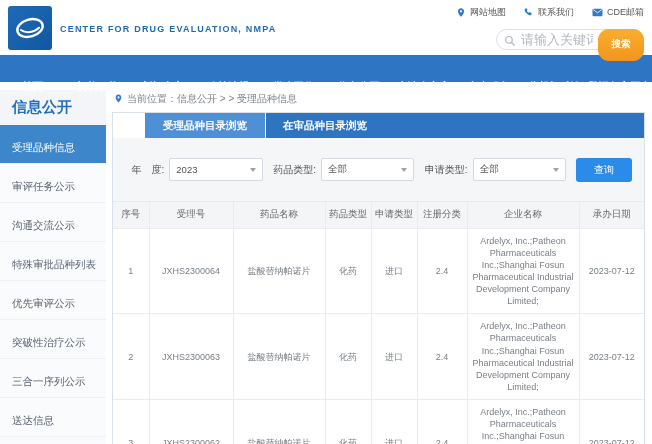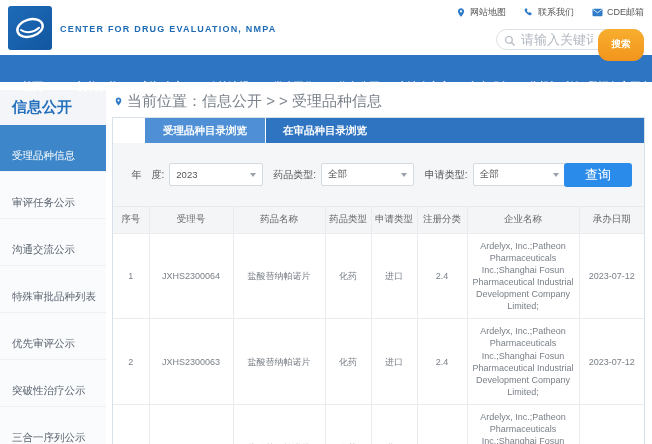--- a/index.html
+++ b/index.html
@@ -35,26 +35,26 @@
   .nav-item:not(:last-child)::after { content:""; position:absolute; right:0; top:7px; bottom:7px;
     width:1px; background:rgba(255,255,255,.35); }
   .nav-item.active { background:#ee8a20; }
   .nav-item.active::after { background:transparent; }
 
   
   .page-body { display:flex; padding:8px 7px 0 0; align-items:flex-start; }
   .sidebar { width:106px; flex:0 0 106px; background:#fafbfd; }
   .sidebar-title { font-size:15px; font-weight:bold; color:#2470bd; padding:8px 0 8px 12px;
     background:#f3f5f8; }
-  .side-item { font-size:10.5px; color:#5a6470; padding:24px 0 8px 12px;
+  .side-item { font-size:10.5px; color:#5a6470; padding:16px 0 8px 12px;
     border-bottom:1px solid #edf0f4; background:#fafbfd; cursor:pointer; }
   .side-item.active { background:#3c86c9; color:#fff; }
 
   .main { flex:1; margin-left:6px; min-width:0; }
-  .breadcrumb { display:flex; align-items:center; gap:4px; font-size:15px; color:#7b828c;
+  .breadcrumb { display:flex; align-items:center; gap:4px; font-size:10px; color:#7b828c;
     padding:2px 0 6px 2px; }
   .panel { border:1px solid #d8e1ea; background:#fff; }
 
   
   .tabbar { height:25px; background:#2f74c0; display:flex;margin-left:32px; }
   .tab { padding:0 18px; display:flex; align-items:center; color:#fff; font-size:10.5px;
     font-weight:bold; cursor:pointer; position:relative; }
   .tab.active { background:#4e8fd5; }
   .tab.active::after { content:""; position:absolute; right:-1px; top:0; bottom:0; width:1px; background:#fff; }
 
@@ -64,22 +64,22 @@
   .f-row { display:flex; align-items:center; margin:12px 0; }
   .f-label { width:52px; text-align:right; font-size:10px; color:#555; margin-right:5px; white-space:nowrap; }
   .f-field { width:105px; height:23px; background:#fff; border:1px solid #d5dae2; border-radius:2px;
     font-size:9.5px; color:#555; margin-right:8px; }
   .f-select { display:flex; align-items:center; justify-content:space-between; padding:0 6px; cursor:pointer; }
   .f-caret { width:0; height:0; border-left:3.5px solid transparent; border-right:3.5px solid transparent;
     border-top:4px solid #9aa1ab; }
   input.f-field { padding:0 6px; outline:none; }
   input.f-field::placeholder { color:#b0b6bf; }
   .query-btn { position:absolute; right:12px; top:50%; transform:translateY(-50%);
-    width:68px; height:24px; background:#2b8bea; color:#fff; border:none; border-radius:3px;
-    font-size:13px; cursor:pointer; }
+    width:56px; height:24px; background:#2b8bea; color:#fff; border:none; border-radius:3px;
+    font-size:10px; cursor:pointer; }
 
   
   table { width:100%; border-collapse:collapse; table-layout:fixed; }
   th { background:#f4f5f7; color:#666; font-size:9.5px; font-weight:normal; height:26px;
     border:1px solid #e9ebef; border-top:none; }
   th:first-child, td:first-child { border-left:none; }
   th:last-child, td:last-child { border-right:none; }
   td { border:1px solid #e9ebef; color:#7a8088; font-size:9px; text-align:center;
     padding:6px 4px; line-height:1.35; word-wrap:break-word; }
 </style>

